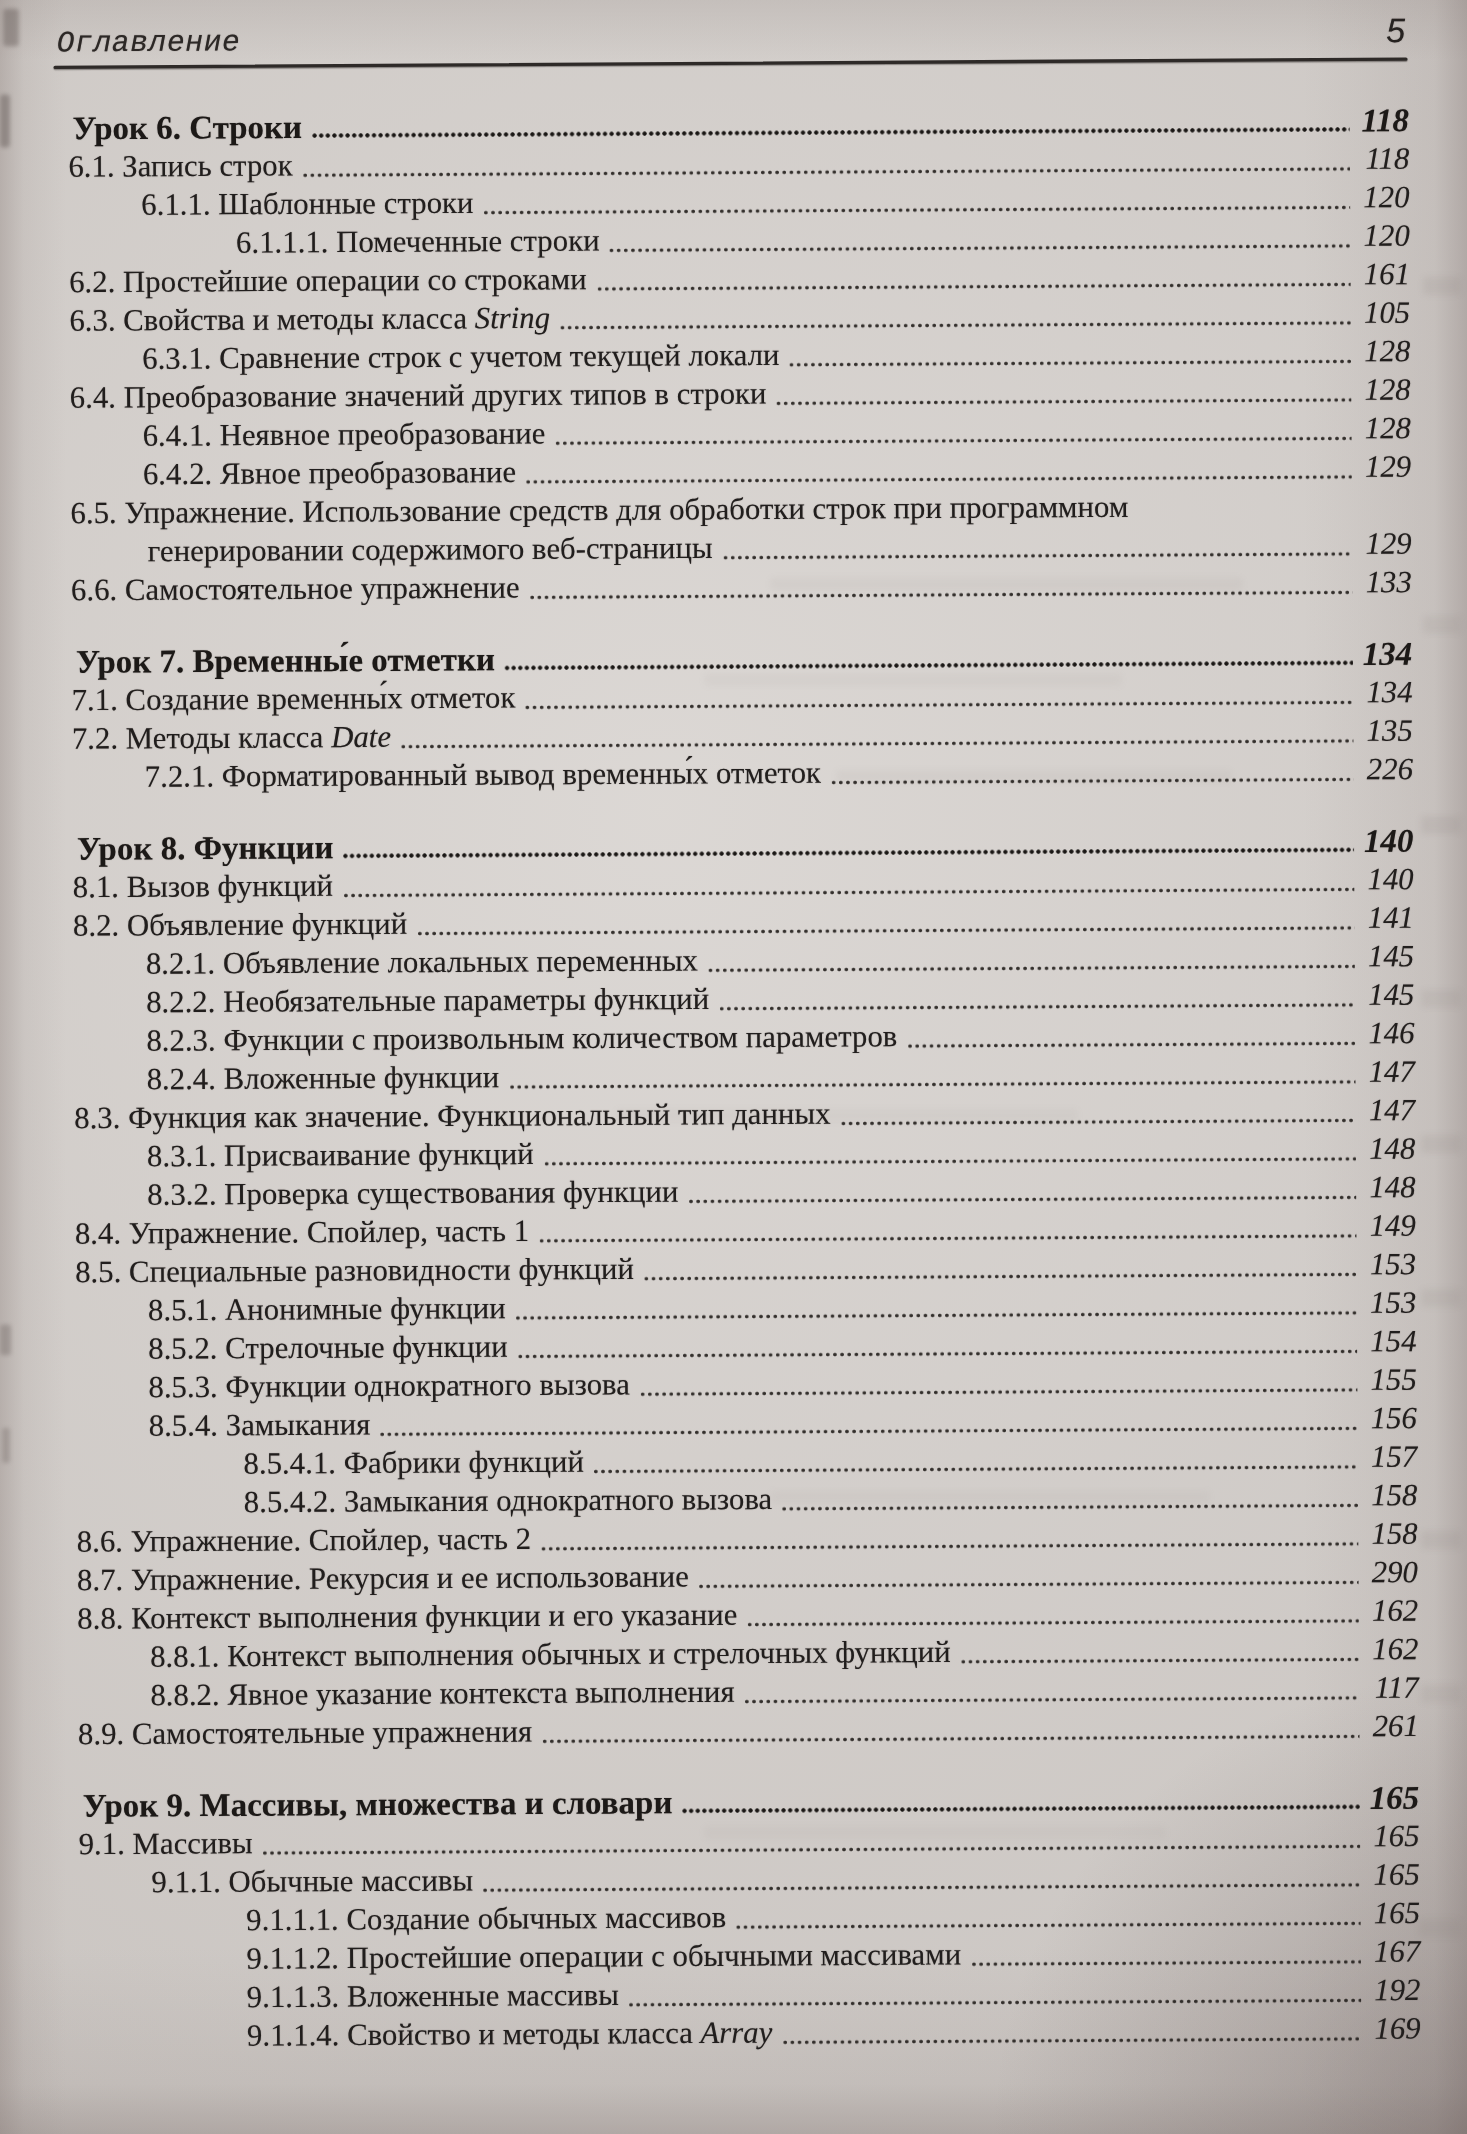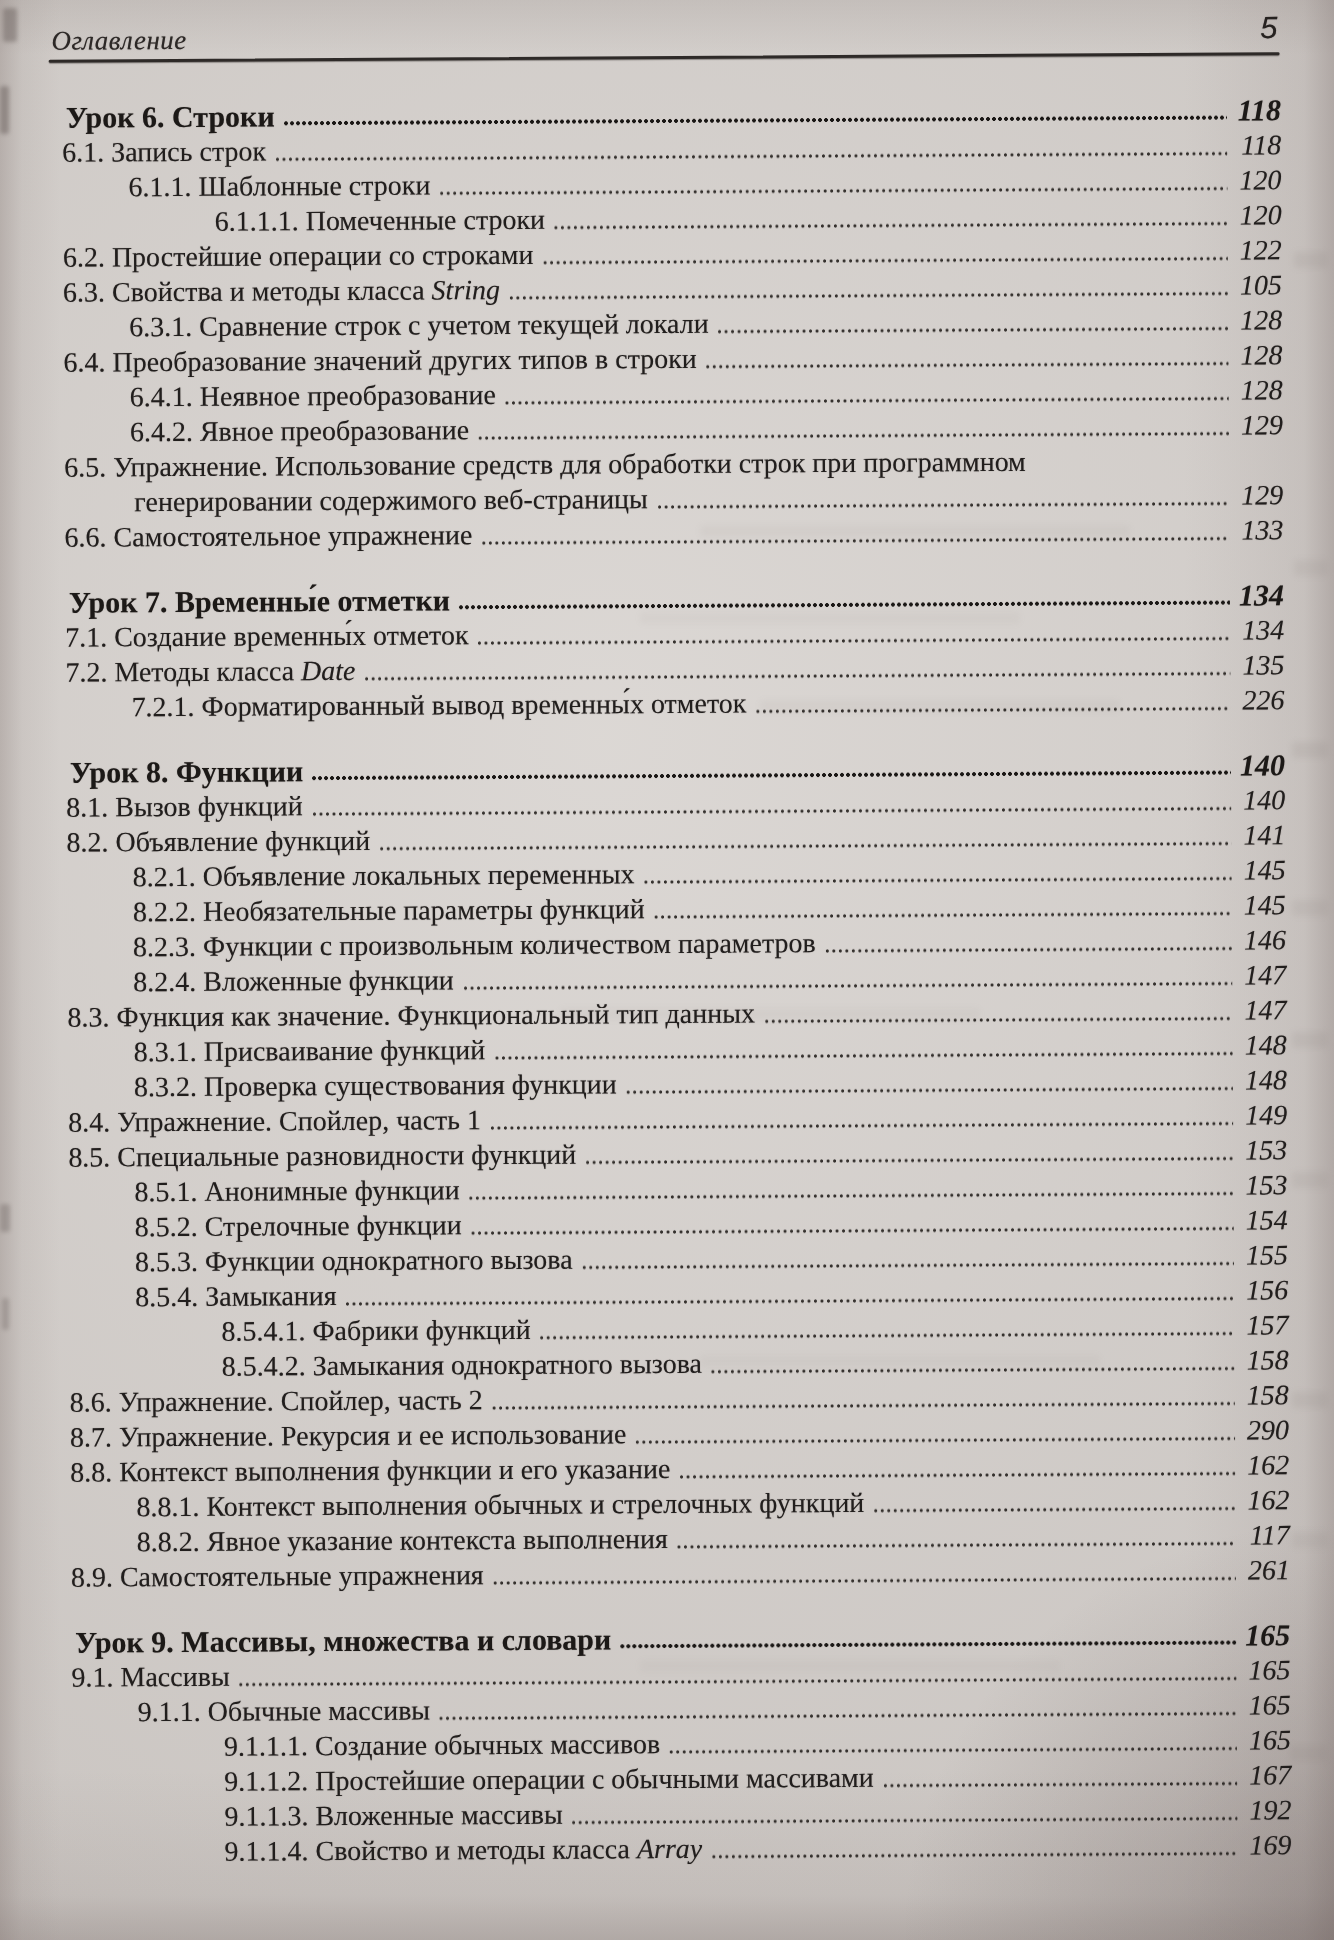--- a/index.html
+++ b/index.html
@@ -19,21 +19,21 @@
       radial-gradient(120% 90% at 45% 38%, rgba(255,255,255,0.18), rgba(62,54,52,0.10)),
       #d4cfcb;
   }
   .tilt{
     position:absolute;left:0;top:0;right:0;bottom:0;
     transform:rotate(-0.35deg);transform-origin:50% 40%;
   }
   
   .hdr-title{
     position:absolute;left:56px;top:22px;
-    font-family:Liberation Serif, serif;
+    font-family:Liberation Mono, monospace;
     font-style:italic;font-size:27px;color:#2c2826;
     letter-spacing:0.5px;
     text-shadow:0 0 1px rgba(60,52,50,0.6);
   }
   .hdr-num{
     position:absolute;right:52px;top:14px;
     font-family:"Liberation Sans","DejaVu Sans",sans-serif;
     font-style:italic;font-size:31px;color:#262220;
     text-shadow:0 0 1px rgba(60,52,50,0.6);
   }
@@ -125,21 +125,21 @@
           <span class="pg">120</span>
         </div>
         <div class="row l3">
           <span class="txt">6.1.1.1. Помеченные строки</span>
           <span class="leader"></span>
           <span class="pg">120</span>
         </div>
         <div class="row l1">
           <span class="txt">6.2. Простейшие операции со строками</span>
           <span class="leader"></span>
-          <span class="pg">122</span>
+          <span class="pg">161</span>
         </div>
         <div class="row l1">
           <span class="txt">6.3. Свойства и методы класса <span class="it">String</span></span>
           <span class="leader"></span>
           <span class="pg">105</span>
         </div>
         <div class="row l2">
           <span class="txt">6.3.1. Сравнение строк с учетом текущей локали</span>
           <span class="leader"></span>
           <span class="pg">128</span>

